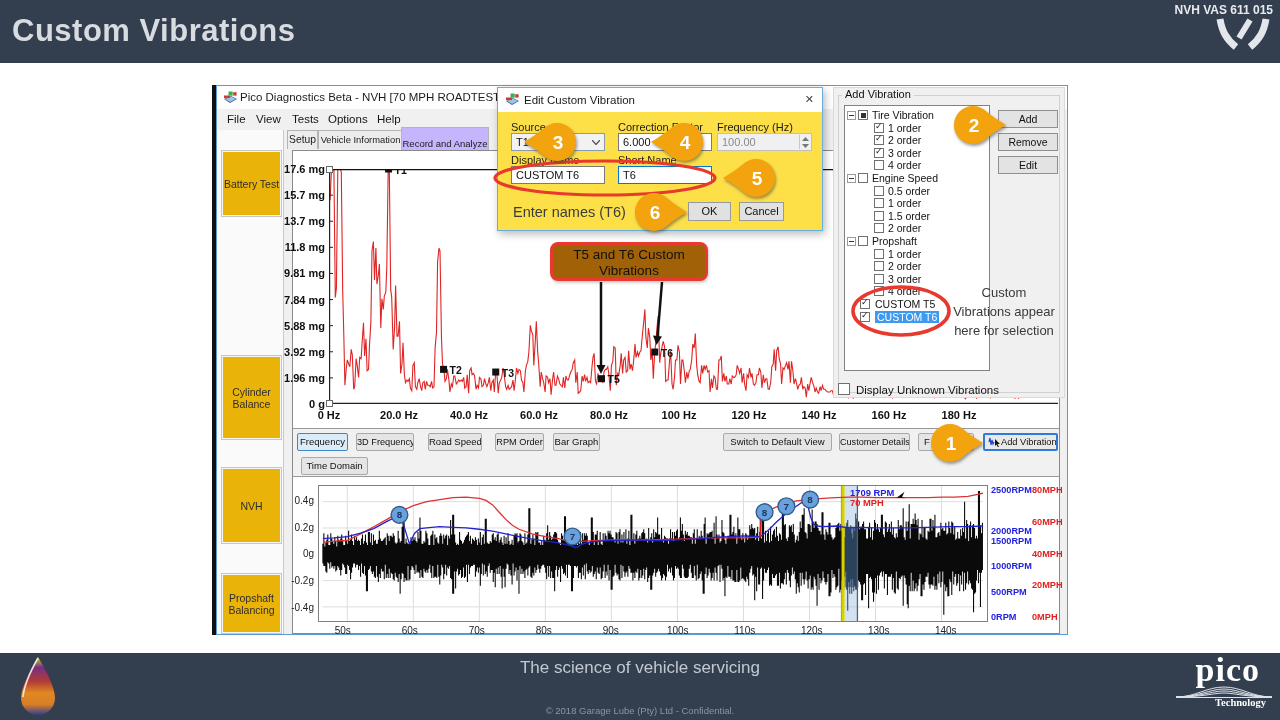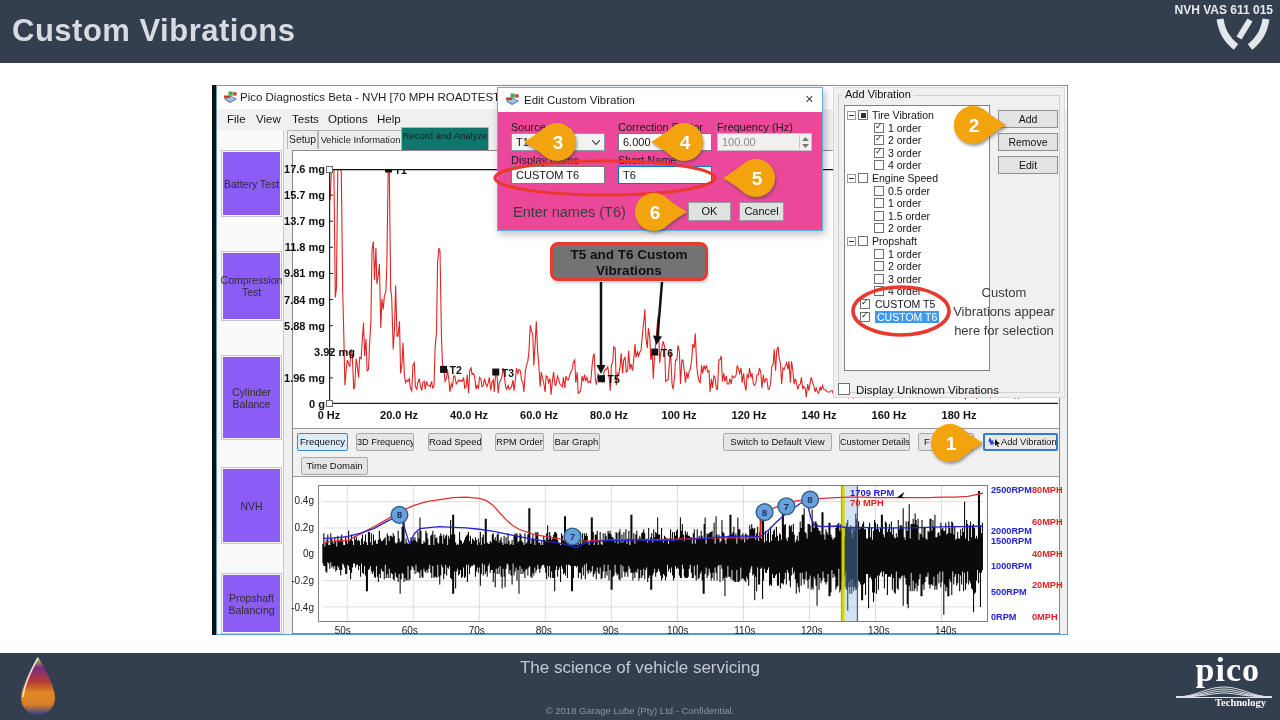--- a/index.html
+++ b/index.html
@@ -23,26 +23,26 @@
   
   .win { position:absolute; left:212px; top:85px; width:856px; height:550px; background:#f0f0f0;
          border:1px solid #5b9bd5; border-left:none; }
   .win-edge { position:absolute; left:212px; top:85px; width:4px; height:550px; background:#111; }
   .win-edge-blue { position:absolute; left:216px; top:85px; width:1px; height:550px; background:#5b9bd5; }
   .titlebar { position:absolute; left:217px; top:86px; width:850px; height:23px; background:#ffffff; }
   .title-text { position:absolute; left:240px; top:91px; font-size:11.5px; color:#1c1c1c; }
   .menubar { position:absolute; left:217px; top:109px; width:850px; height:21px; background:#f0f0f0; }
   .menu-item { position:absolute; top:113px; font-size:11.5px; color:#151515; }
   .sidebar { position:absolute; left:217px; top:130px; width:67px; height:504px; background:#fafafa; border-right:1px solid #c9c9c9; }
-  .side-btn { position:absolute; left:221px; width:61px; background:#8b5cf6; border:1px solid #c6c6c6;
+  .side-btn { position:absolute; left:221px; width:61px; background:#eab308; border:1px solid #c6c6c6;
               box-shadow:inset 0 0 0 1px #f6f6f6; color:#2e2e2e; font-size:10.5px; text-align:center;
               display:flex; align-items:center; justify-content:center; line-height:12px; }
   .tab { position:absolute; top:130px; height:19px; background:#ececec; border:1px solid #b4b4b4; border-bottom:none;
          font-size:10.3px; color:#1a1a1a; text-align:center; padding-top:3px; white-space:nowrap; overflow:hidden; }
-  .tab.active { top:127px; height:23px; background:#0f766e; z-index:3; padding-top:2px; }
+  .tab.active { top:127px; height:23px; background:#c4b5fd; z-index:3; padding-top:10px; }
   .tabpage { position:absolute; left:292px; top:150px; width:768px; height:484px; background:#ffffff; border:1px solid #8a8a8a; }
   .btnstrip { position:absolute; left:293px; top:428px; width:766px; height:49px; background:#f1f1f1;
               border-top:1px solid #999; border-bottom:1px solid #999; }
   .vbtn { position:absolute; height:18px; background:#e5e5e5; border:1px solid #a9a9a9; border-radius:2px;
           font-size:9.5px; color:#111; text-align:center; line-height:16px; white-space:nowrap; overflow:hidden; }
   .vbtn.sel { background:#dcebf8; border:1px solid #3f86c8; }
   .vbtn.addvib { background:#e9e9e9; border:2px solid #2e7cd6; line-height:14px; }
 
   
   .ylab { position:absolute; width:44px; text-align:right; font-size:11px; font-weight:bold; color:#101010; }
@@ -64,36 +64,36 @@
   .cb .mix { position:absolute; left:1.5px; top:1.5px; width:5px; height:5px; background:#333; }
   .expander { position:absolute; width:9px; height:9px; background:#fff; border:1px solid #9a9a9a; }
   .expander:before { content:""; position:absolute; left:1px; top:3px; width:5px; height:1px; background:#333; }
   .pbtn { position:absolute; left:998px; width:60px; height:18px; background:#e3e3e3; border:1px solid #8f8f8f;
           font-size:10.5px; color:#111; text-align:center; line-height:16px; }
   .panel-note { position:absolute; left:944px; top:283px; width:120px; text-align:center;
                 font-size:13px; line-height:19px; color:#3a3a3a; }
   .sel-hl { background:#3d9af0; color:#fff; padding:0 2px; }
 
   
-  .dlg { position:absolute; left:497px; top:87px; width:326px; height:144px; background:#ec4899;
+  .dlg { position:absolute; left:497px; top:87px; width:326px; height:144px; background:#fde047;
          border:1px solid #66aee0; box-shadow:2px 3px 8px rgba(0,0,0,.28); }
   .dlg-titlebar { position:absolute; left:0; top:0; width:100%; height:24px; background:#fff; }
   .dlg-title { position:absolute; left:26px; top:6px; font-size:11.5px; color:#1a1a1a; }
   .dlg-close { position:absolute; right:8px; top:5px; font-size:11px; color:#444; font-family:"DejaVu Sans", sans-serif;}
   .dlg-lab { position:absolute; font-size:11px; color:#1a1a1a; }
   .dlg-field { position:absolute; height:18px; background:#fff; border:1px solid #7a7a7a; font-size:11px; color:#111;
                line-height:16px; padding-left:4px; }
   .dlg-note { position:absolute; left:15px; top:116px; font-size:14.5px; color:#3c3c3c; }
   .dlg-btn { position:absolute; top:114px; height:19px; background:#e1e1e1; border:1px solid #999;
              font-size:11px; color:#111; text-align:center; line-height:17px; }
 
   
-  .redbox { position:absolute; left:550px; top:242px; width:158px; height:39px; background:#737373;
+  .redbox { position:absolute; left:550px; top:242px; width:158px; height:39px; background:#a16207;
             border:3.5px solid #e8392e; border-radius:8px; box-shadow:1px 2px 3px rgba(0,0,0,.2);
-            text-align:center; font-size:13.5px; font-weight:bold; color:#101010; line-height:16px; padding-top:2px; }
+            text-align:center; font-size:13.5px; font-weight:normal; color:#101010; line-height:16px; padding-top:2px; }
   .callout { position:absolute; width:66px; height:44px; filter:drop-shadow(1.5px 2.5px 1.5px rgba(70,70,70,.55)); }
   .callout text { font:bold 19px "Liberation Sans", sans-serif; fill:#fff; }
   svg { display:block; }
 </style>
 </head>
 <body>
 
 <div class="slide">
 
   <div class="layer">
@@ -155,23 +155,20 @@
     <div class="menubar"></div>
     <div class="menu-item" style="left:227px">File</div>
     <div class="menu-item" style="left:256px">View</div>
     <div class="menu-item" style="left:292px">Tests</div>
     <div class="menu-item" style="left:328px">Options</div>
     <div class="menu-item" style="left:377px">Help</div>
 
     <div class="sidebar"></div>
     <div class="side-btn" style="top:150px;height:67px">
         <span>Battery Test</span>
-      </div>
-    <div class="side-btn" style="top:251px;height:70px">
-        <span>Compression Test</span>
       </div>
     <div class="side-btn" style="top:355px;height:85px">
         <span>Cylinder Balance</span>
       </div>
     <div class="side-btn" style="top:467px;height:77px">
         <span>NVH</span>
       </div>
     <div class="side-btn" style="top:573px;height:61px">
         <span>Propshaft Balancing</span>
       </div>
@@ -211,21 +208,21 @@
         </svg>
       </div>
     <div id="toplabels">
         <div class="ylab" style="left: 281px; top: 163px;">17.6 mg</div>
         <div class="ylab" style="left: 281px; top: 189.111px;">15.7 mg</div>
         <div class="ylab" style="left: 281px; top: 215.222px;">13.7 mg</div>
         <div class="ylab" style="left: 281px; top: 241.333px;">11.8 mg</div>
         <div class="ylab" style="left: 281px; top: 267.444px;">9.81 mg</div>
         <div class="ylab" style="left: 281px; top: 293.556px;">7.84 mg</div>
         <div class="ylab" style="left: 281px; top: 319.667px;">5.88 mg</div>
-        <div class="ylab" style="left: 281px; top: 345.778px; margin-left: 30px;">3.92 mg</div>
+        <div class="ylab" style="left: 281px; top: 345.778px;">3.92 mg</div>
         <div class="ylab" style="left: 281px; top: 371.889px;">1.96 mg</div>
         <div class="ylab" style="left: 281px; top: 398px;">0 g</div>
         <div class="xlab" style="left: 303px; top: 409px;">0 Hz</div>
         <div class="xlab" style="left: 373px; top: 409px;">20.0 Hz</div>
         <div class="xlab" style="left: 443px; top: 409px;">40.0 Hz</div>
         <div class="xlab" style="left: 513px; top: 409px;">60.0 Hz</div>
         <div class="xlab" style="left: 583px; top: 409px;">80.0 Hz</div>
         <div class="xlab" style="left: 653px; top: 409px;">100 Hz</div>
         <div class="xlab" style="left: 723px; top: 409px;">120 Hz</div>
         <div class="xlab" style="left: 793px; top: 409px;">140 Hz</div>

